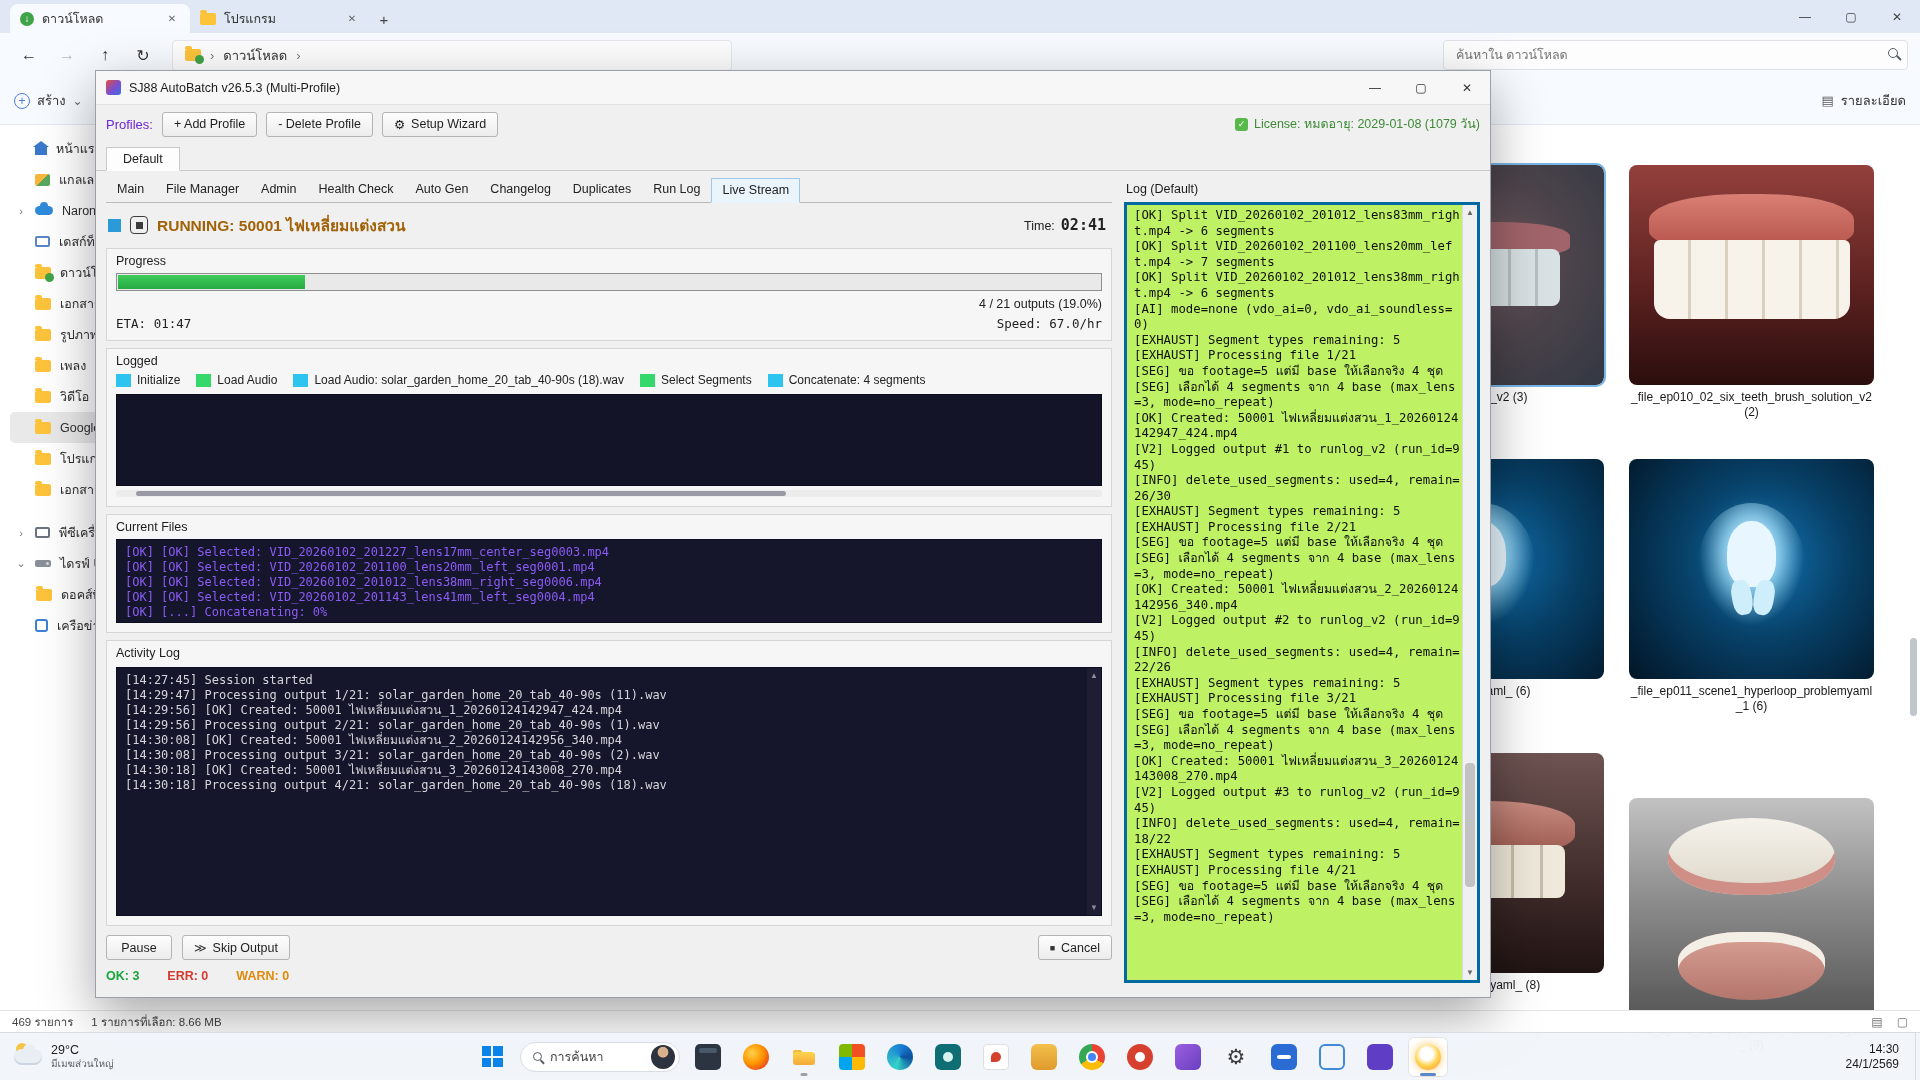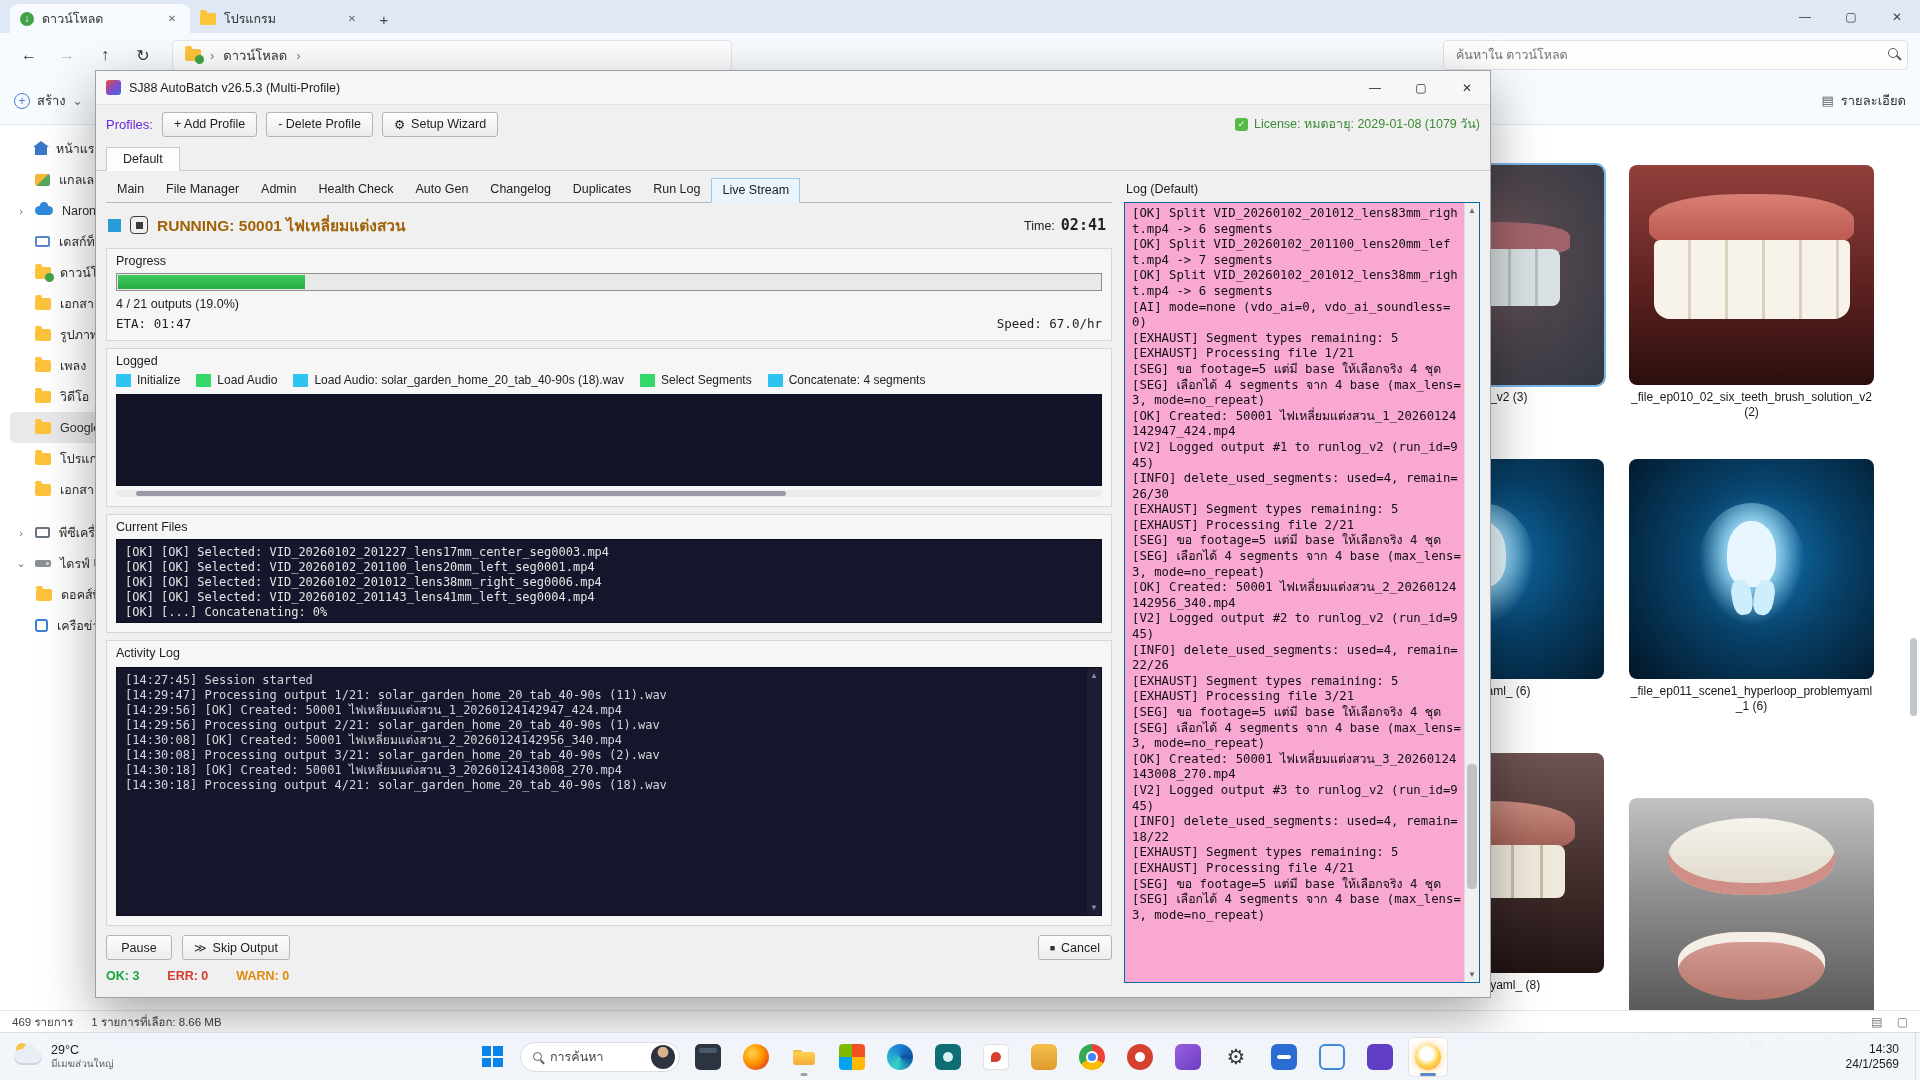--- a/index.html
+++ b/index.html
@@ -113,47 +113,47 @@
   .stop-ic i { display:block; width:7px; height:7px; background:#3c3c3c; }
   .run-title { font-size:15.5px; font-weight:bold; color:#a16207; white-space:nowrap; overflow:hidden; }
   .time-wrap { margin-left:auto; display:flex; align-items:baseline; gap:6px; padding-right:4px; }
   .time-lab { font-size:12.5px; color:#222; }
   .time-val { font-size:15px; font-weight:bold; font-family:"DejaVu Sans Mono",monospace; }
 
   .gbox { border:1px solid #d6d6d6; background:#f6f6f6; margin-top:7px; padding:5px 9px 9px; }
   .glabel { font-size:12.5px; color:#1c1c1c; margin-bottom:5px; }
   .pbar { height:18px; border:1px solid #8f8f8f; background:#e9e9e9; position:relative; }
   .pfill { position:absolute; top:1px; bottom:1px; left:1px; background:linear-gradient(#3ecb5a,#27aa42); }
-  .pout { text-align:left; font-size:12.5px; margin-top:6px; }
+  .pout { text-align:right; font-size:12.5px; margin-top:6px; }
   .prow { display:flex; justify-content:space-between; font-size:12.5px; margin-top:5px; font-family:"DejaVu Sans Mono",monospace; }
 
   .chips { display:flex; gap:16px; align-items:center; font-size:12px; white-space:nowrap; overflow:hidden; }
   .chip { display:flex; align-items:center; gap:6px; flex:0 0 auto; }
   .csw { width:15px; height:13px; flex:0 0 auto; }
   .c-cyan { background:#2fc4f0; } .c-green { background:#35d96b; }
   .steps-panel { height:92px; background:#141428; border:1px solid #0c0c1c; margin-top:7px; }
   .hscroll { height:7px; background:#ececec; margin-top:4px; position:relative; border-radius:3px; }
   .hthumb { position:absolute; left:2%; width:66%; top:1px; bottom:1px; background:#9a9aa6; border-radius:3px; }
 
   .console { background:#15152b; border:1px solid #0d0d20; font-family:"DejaVu Sans Mono",monospace; font-size:12px; line-height:15px; padding:5px 8px; color:#d4d6da; white-space:pre-wrap; word-break:break-all; overflow:hidden; }
-  .console.green { color:#e5e5e5; height:84px; }
+  .console.green { color:#8b5cf6; height:84px; }
   .act-wrap { position:relative; flex:1; min-height:0; margin-top:2px; }
   .act-console { position:absolute; inset:0; padding-right:32px; }
   .vsb { position:absolute; right:1px; top:1px; bottom:1px; width:14px; background:#1d1d33; display:flex; flex-direction:column; justify-content:space-between; align-items:center; color:#8a8aa0; font-size:8px; padding:3px 0; }
 
   .aw-buttons { display:flex; gap:10px; margin-top:9px; align-items:center; }
   .btn.cancel { margin-left:auto; }
   .mini-sq { font-size:9px; color:#333; }
   .skip-ic { font-size:12px; color:#333; }
   .aw-counts { display:flex; gap:28px; font-size:12.5px; margin-top:9px; font-weight:bold; }
   .cnt-ok { color:#18a53a; } .cnt-err { color:#d43a2f; } .cnt-warn { color:#e08a0e; }
 
   .aw-right { width:356px; display:flex; flex-direction:column; min-height:0; }
   .log-label { font-size:12.5px; padding:5px 2px 6px; color:#1c1c1c; }
-  .log-wrap { flex:1; position:relative; border:1px solid #0369a1; background:#f9a8d4; min-height:0; }
+  .log-wrap { flex:1; position:relative; border:3px solid #0369a1; background:#bef264; min-height:0; }
   .log-text { position:absolute; inset:3px 17px 3px 7px; font-family:"DejaVu Sans Mono",monospace; font-size:12.3px; line-height:15.6px; color:#101010; white-space:pre-wrap; word-break:break-all; overflow:hidden; }
   .log-vsb { position:absolute; right:0; top:0; bottom:0; width:15px; background:#f0f0f0; border-left:1px solid #dcdcdc; }
   .log-vsb .arr { position:absolute; left:0; right:0; text-align:center; font-size:8px; color:#666; }
   .arr.t { top:3px; } .arr.b { bottom:3px; }
   .log-vthumb { position:absolute; left:2px; right:2px; top:72%; height:16%; background:#c2c2c2; border-radius:4px; }
 
   
   #taskbar { position:absolute; left:0; right:0; bottom:0; height:48px; background:rgba(243,246,251,.97); border-top:1px solid #d8dde3; display:flex; align-items:center; z-index:30; }
   .tb-weather { display:flex; align-items:center; gap:9px; padding:0 14px; }
   .cloudi { width:28px; height:16px; background:#e9eef5; border-radius:10px; position:relative; box-shadow:inset 0 -2px 0 #ccd6e2; }

